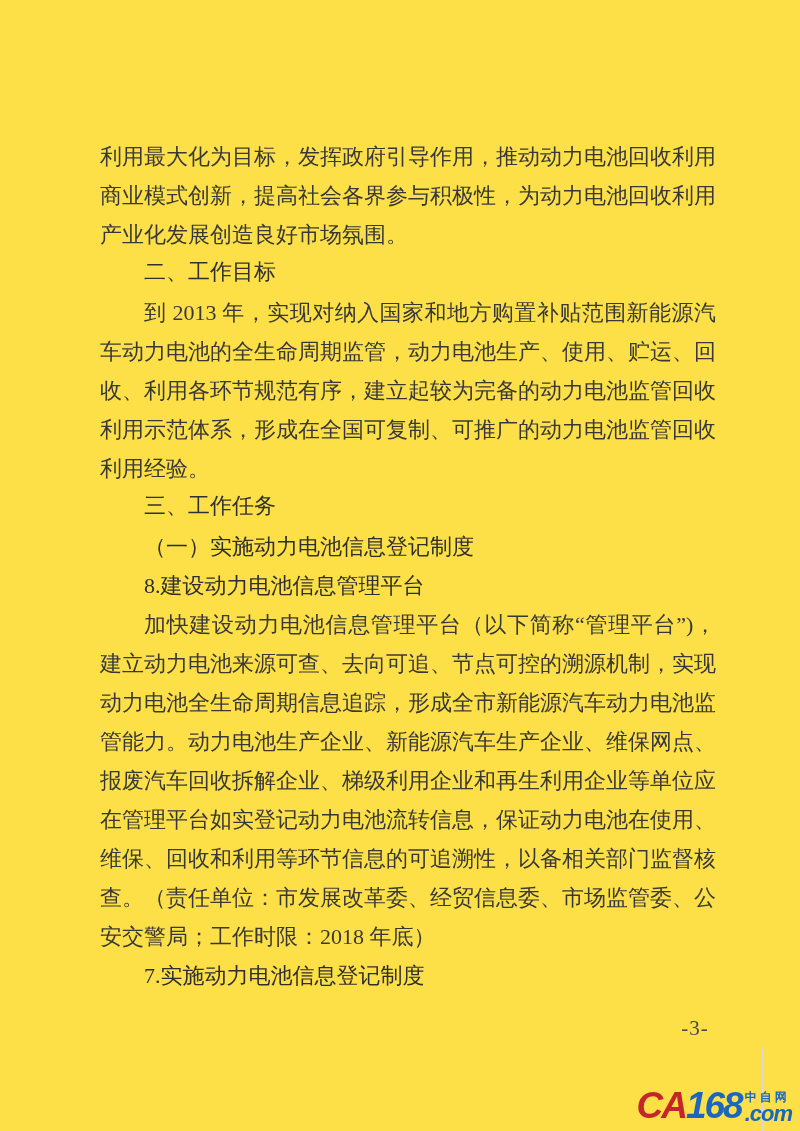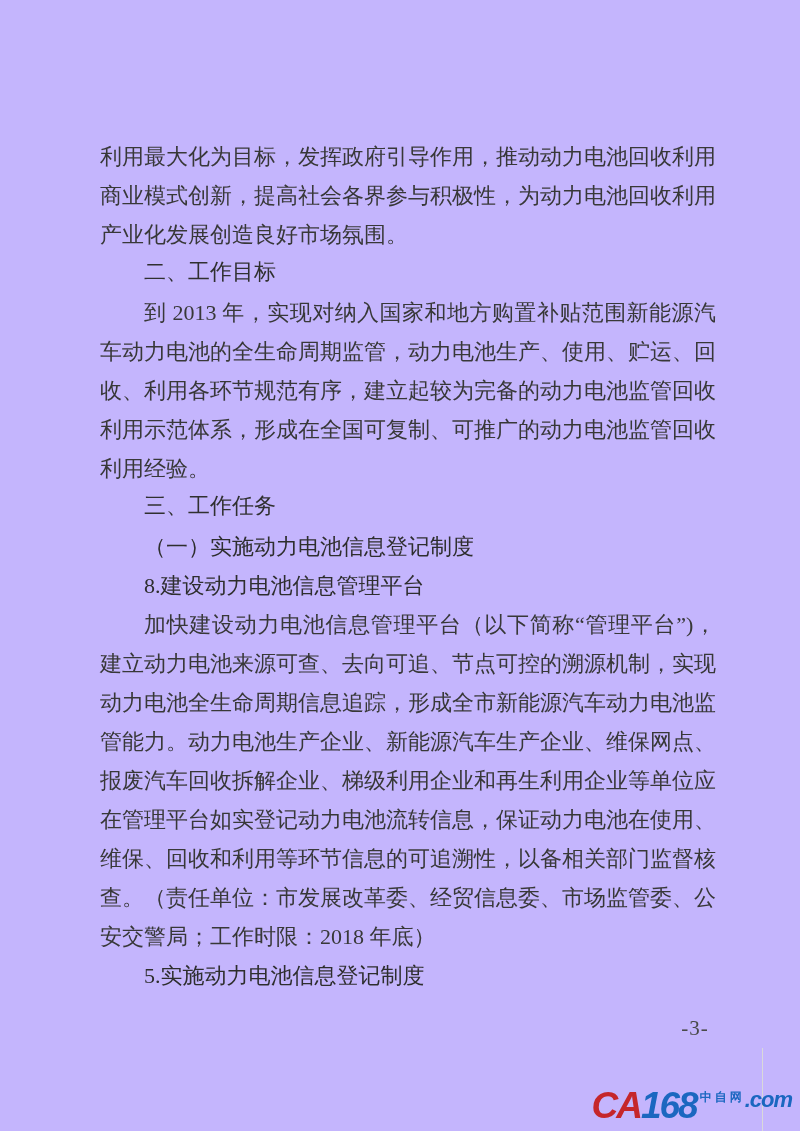--- a/index.html
+++ b/index.html
@@ -5,21 +5,21 @@
 <style>
   html, body {
     margin: 0;
     padding: 0;
     background: #ffffff;
   }
   .page {
     position: relative;
     width: 800px;
     height: 1131px;
-    background: #c4b5fd;
+    background: #fde047;
     overflow: hidden;
     font-family: "Liberation Serif", serif;
   }
   .content {
     position: absolute;
     left: 100px;
     top: 137px;
     width: 616px;
     color: #383838;
     font-size: 22px;
@@ -91,21 +91,21 @@
     font-size: 37px;
     line-height: 36px;
     letter-spacing: -2px;
     white-space: nowrap;
     text-align: right;
   }
   .logo-ca   { color: #c5262b; }
   .logo-168  { color: #1b67c0; }
   .logo-side {
     display: flex;
-    flex-direction: row;
+    flex-direction: column;
     margin-left: 3px;
     margin-top: 2px;
   }
   .logo-cn {
     color: #1b67c0;
     font-size: 12px;
     font-weight: bold;
     letter-spacing: 3px;
     line-height: 14px;
     white-space: nowrap;
@@ -132,21 +132,21 @@
     <p class="body-par indent2">到 2013 年，实现对纳入国家和地方购置补贴范围新能源汽车动力电池的全生命周期监管，动力电池生产、使用、贮运、回收、利用各环节规范有序，建立起较为完备的动力电池监管回收利用示范体系，形成在全国可复制、可推广的动力电池监管回收利用经验。</p>
 
     <h2 class="h-hei">三、工作任务</h2>
 
     <h3 class="h-kai">（一）实施动力电池信息登记制度</h3>
 
     <h4 class="h-num">8.建设动力电池信息管理平台</h4>
 
     <p class="body-par indent2">加快建设动力电池信息管理平台（以下简称“管理平台”)，建立动力电池来源可查、去向可追、节点可控的溯源机制，实现动力电池全生命周期信息追踪，形成全市新能源汽车动力电池监管能力。动力电池生产企业、新能源汽车生产企业、维保网点、报废汽车回收拆解企业、梯级利用企业和再生利用企业等单位应在管理平台如实登记动力电池流转信息，保证动力电池在使用、维保、回收和利用等环节信息的可追溯性，以备相关部门监督核查。（责任单位：市发展改革委、经贸信息委、市场监管委、公安交警局；工作时限：2018 年底）</p>
 
-    <h4 class="h-num">5.实施动力电池信息登记制度</h4>
+    <h4 class="h-num">7.实施动力电池信息登记制度</h4>
   </div>
 
   <div class="page-number">-3-</div>
 
   <div class="scan-crease"></div>
 
   <div class="logo">
     <span class="logo-main"><span class="logo-ca">CA</span><span class="logo-168">168</span></span>
     <span class="logo-side">
       <span class="logo-cn">中自网</span>

